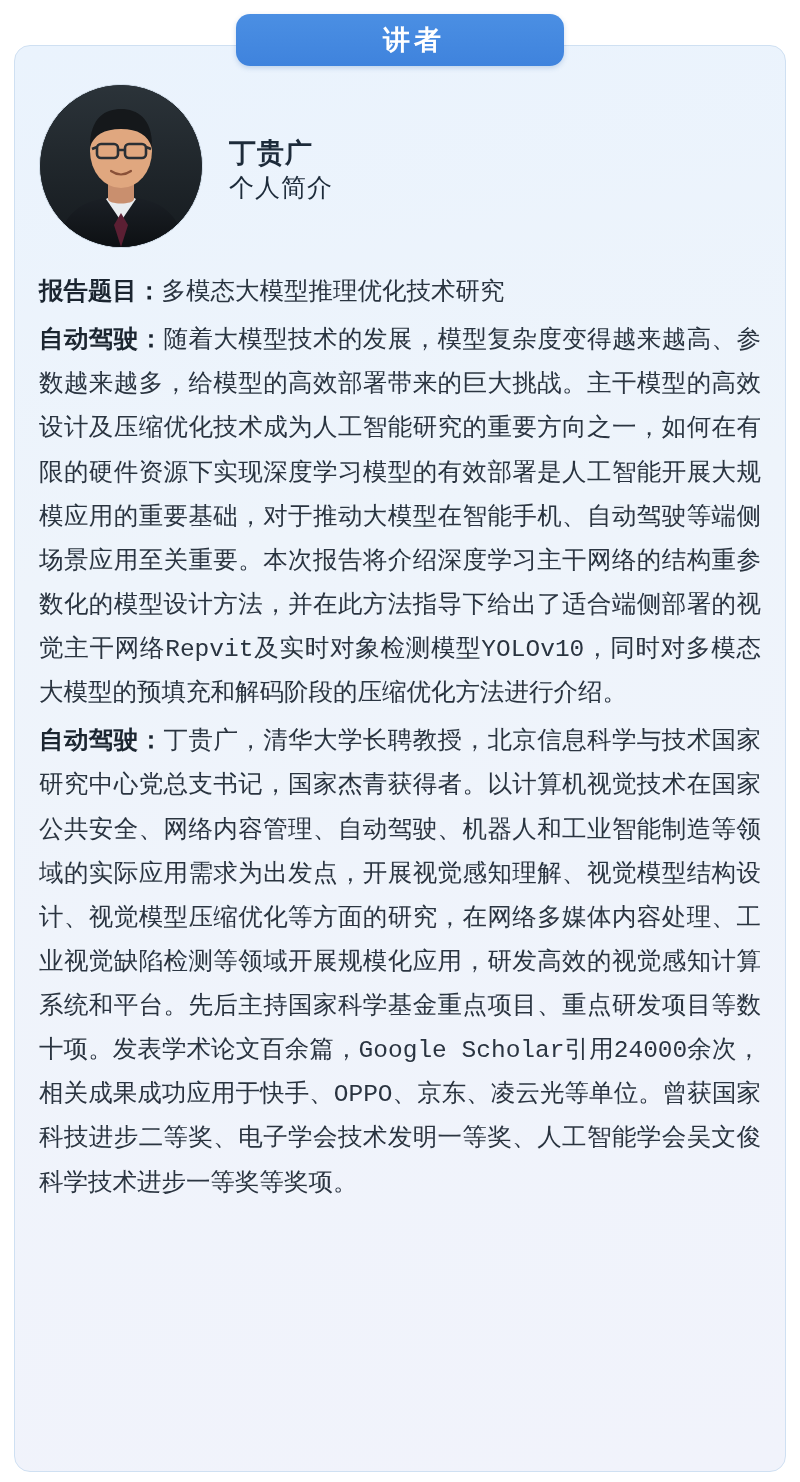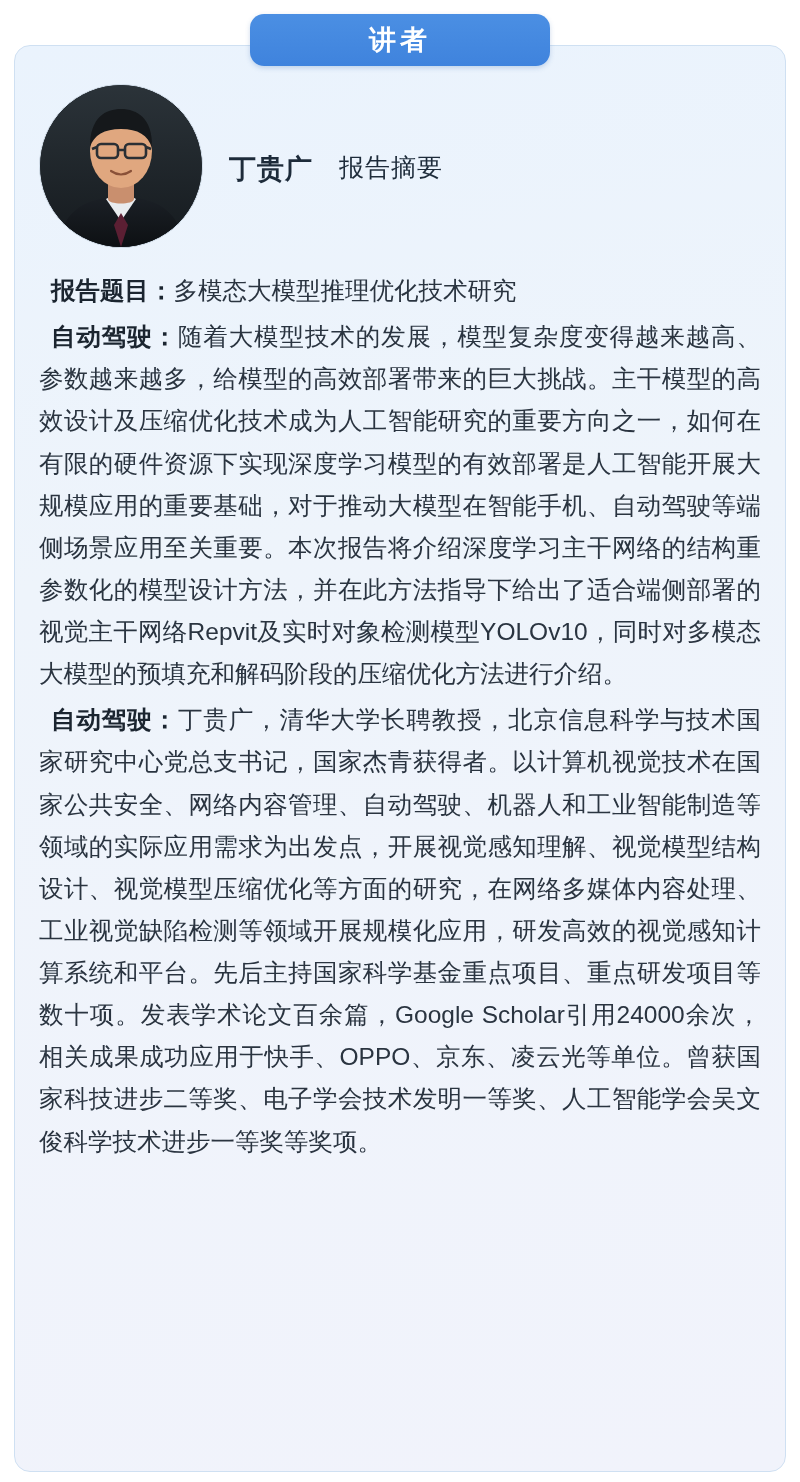--- a/index.html
+++ b/index.html
@@ -30,20 +30,21 @@
     transform: translateX(-50%);
     width: 300px;
     height: 52px;
     border-radius: 14px;
     background: linear-gradient(180deg, #4b8fe3 0%, #3f83dd 100%);
     box-shadow: 0 2px 5px rgba(60,110,180,0.25);
     display: flex;
     align-items: center;
     justify-content: center;
     z-index: 5;
+    padding-left: 28px;
   }
   .header-badge span {
     color: #ffffff;
     font-size: 27px;
     font-weight: bold;
     letter-spacing: 4px;
   }
 
   
   .card {
@@ -73,23 +74,22 @@
     flex: 0 0 auto;
     overflow: hidden;
     position: relative;
     background: #20262c;
     border: 1px solid #d7e3ef;
   }
   .avatar svg { display:block; width:100%; height:100%; }
 
   .speaker-meta {
     display: flex;
-    flex-direction: row;
+    flex-direction: column;
     justify-content: center;
-    gap: 26px;
     padding-top: 6px;
   }
   .speaker-name {
     font-size: 27px;
     font-weight: bold;
     color: #1d2b3a;
     letter-spacing: 1px;
   }
   .speaker-affil {
     font-size: 25px;
@@ -102,24 +102,24 @@
     font-size: 24.5px;
     line-height: 1.72;
     color: #2a3440;
     text-align: justify;
     text-justify: inter-ideograph;
     margin: 0 0 4px 0;
   }
   .para .lbl {
     font-weight: bold;
     color: #1b2530;
-    margin-left: 12px;
   }
   .para .txt {
     color: #2a3440;
+    font-family: Liberation Mono, monospace;
   }
 </style>
 </head>
 <body>
 
 <div class="page">
 
   <div class="header-badge">
     <span>讲者</span>
   </div>
@@ -164,21 +164,21 @@
               <line x1="52" y1="64" x2="57" y2="62"></line>
               <line x1="111" y1="64" x2="106" y2="62"></line>
             </g>
 
             <path d="M71 86 q10 7 20 0" stroke="#8a5138" stroke-width="2.2" fill="none" stroke-linecap="round"></path>
           </g>
         </svg>
       </div>
       <div class="speaker-meta">
         <div class="speaker-name">丁贵广</div>
-        <div class="speaker-affil">报告摘要</div>
+        <div class="speaker-affil">个人简介</div>
       </div>
     </div>
 
     <p class="para">
       <span class="lbl">报告题目：</span><span class="txt">多模态大模型推理优化技术研究</span>
     </p>
 
     <p class="para">
       <span class="lbl">自动驾驶：</span><span class="txt">随着大模型技术的发展，模型复杂度变得越来越高、参数越来越多，给模型的高效部署带来的巨大挑战。主干模型的高效设计及压缩优化技术成为人工智能研究的重要方向之一，如何在有限的硬件资源下实现深度学习模型的有效部署是人工智能开展大规模应用的重要基础，对于推动大模型在智能手机、自动驾驶等端侧场景应用至关重要。本次报告将介绍深度学习主干网络的结构重参数化的模型设计方法，并在此方法指导下给出了适合端侧部署的视觉主干网络Repvit及实时对象检测模型YOLOv10，同时对多模态大模型的预填充和解码阶段的压缩优化方法进行介绍。</span>
     </p>

